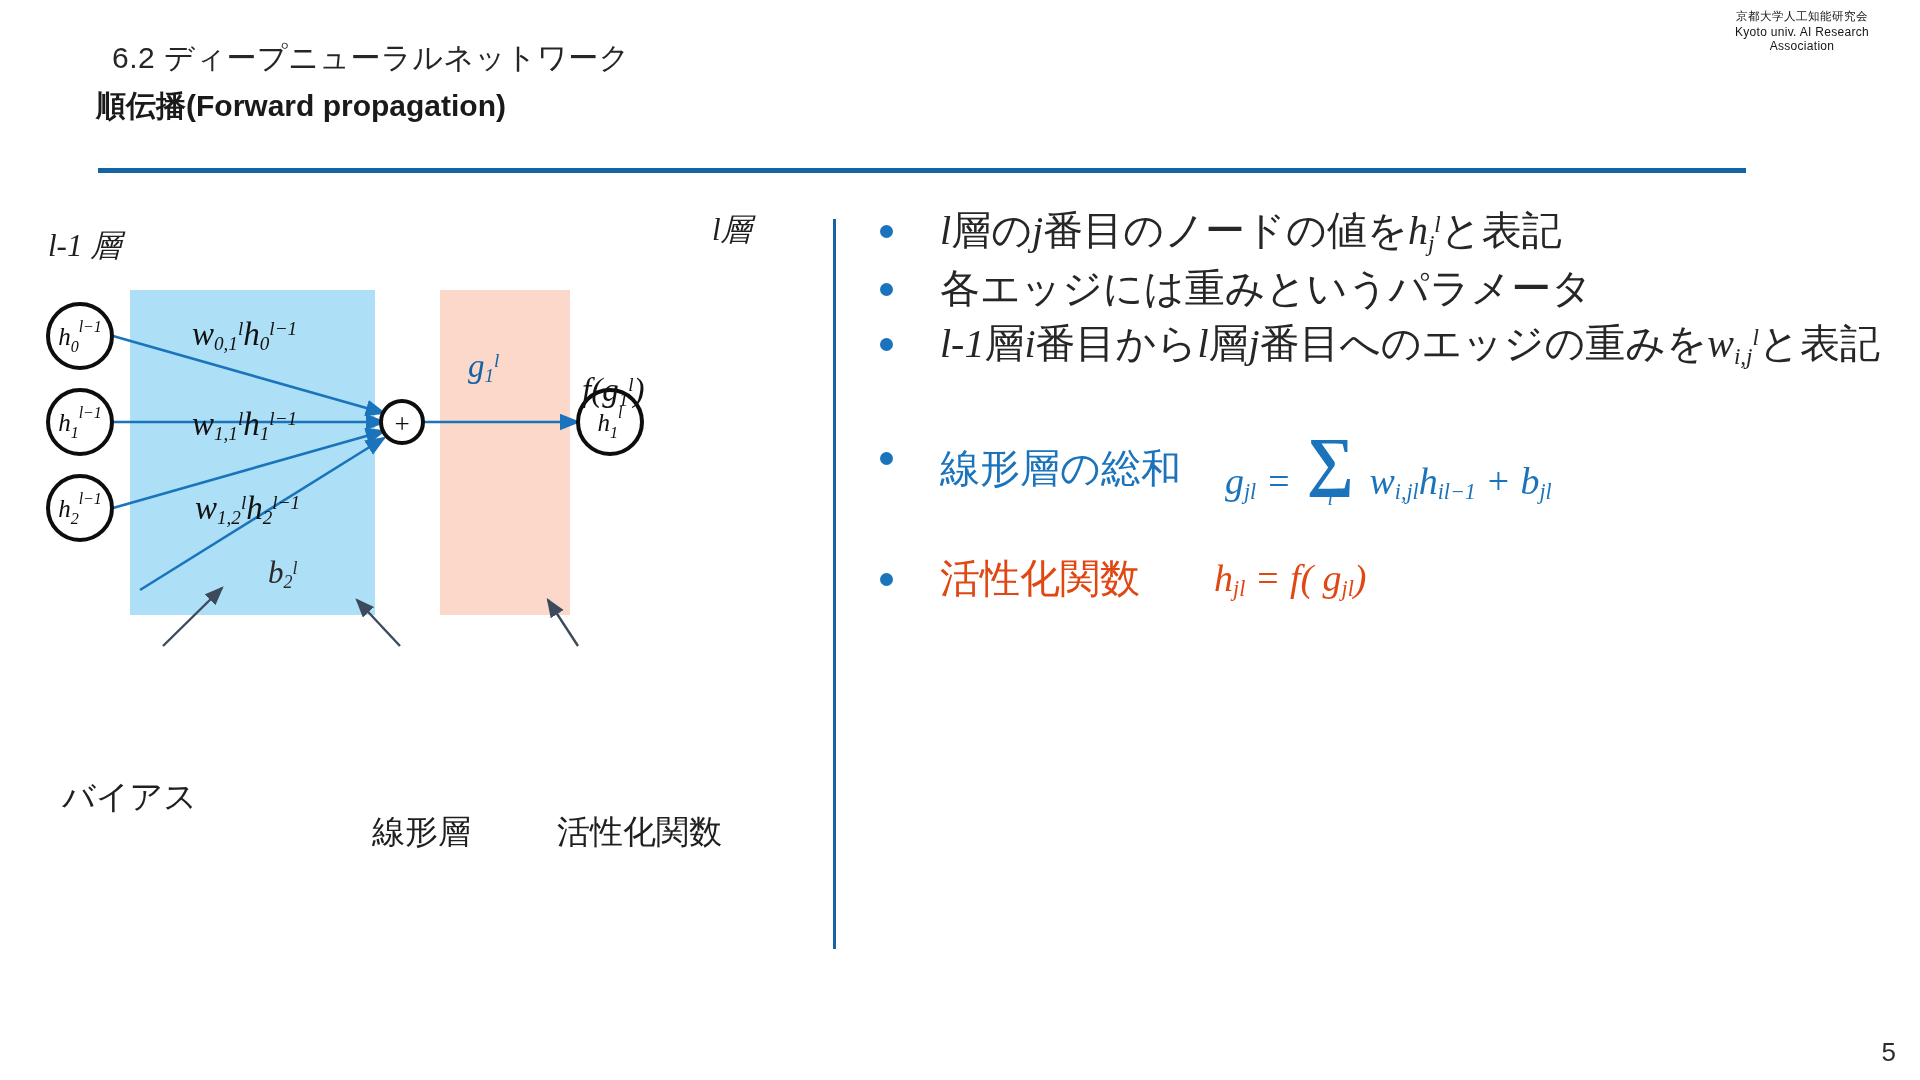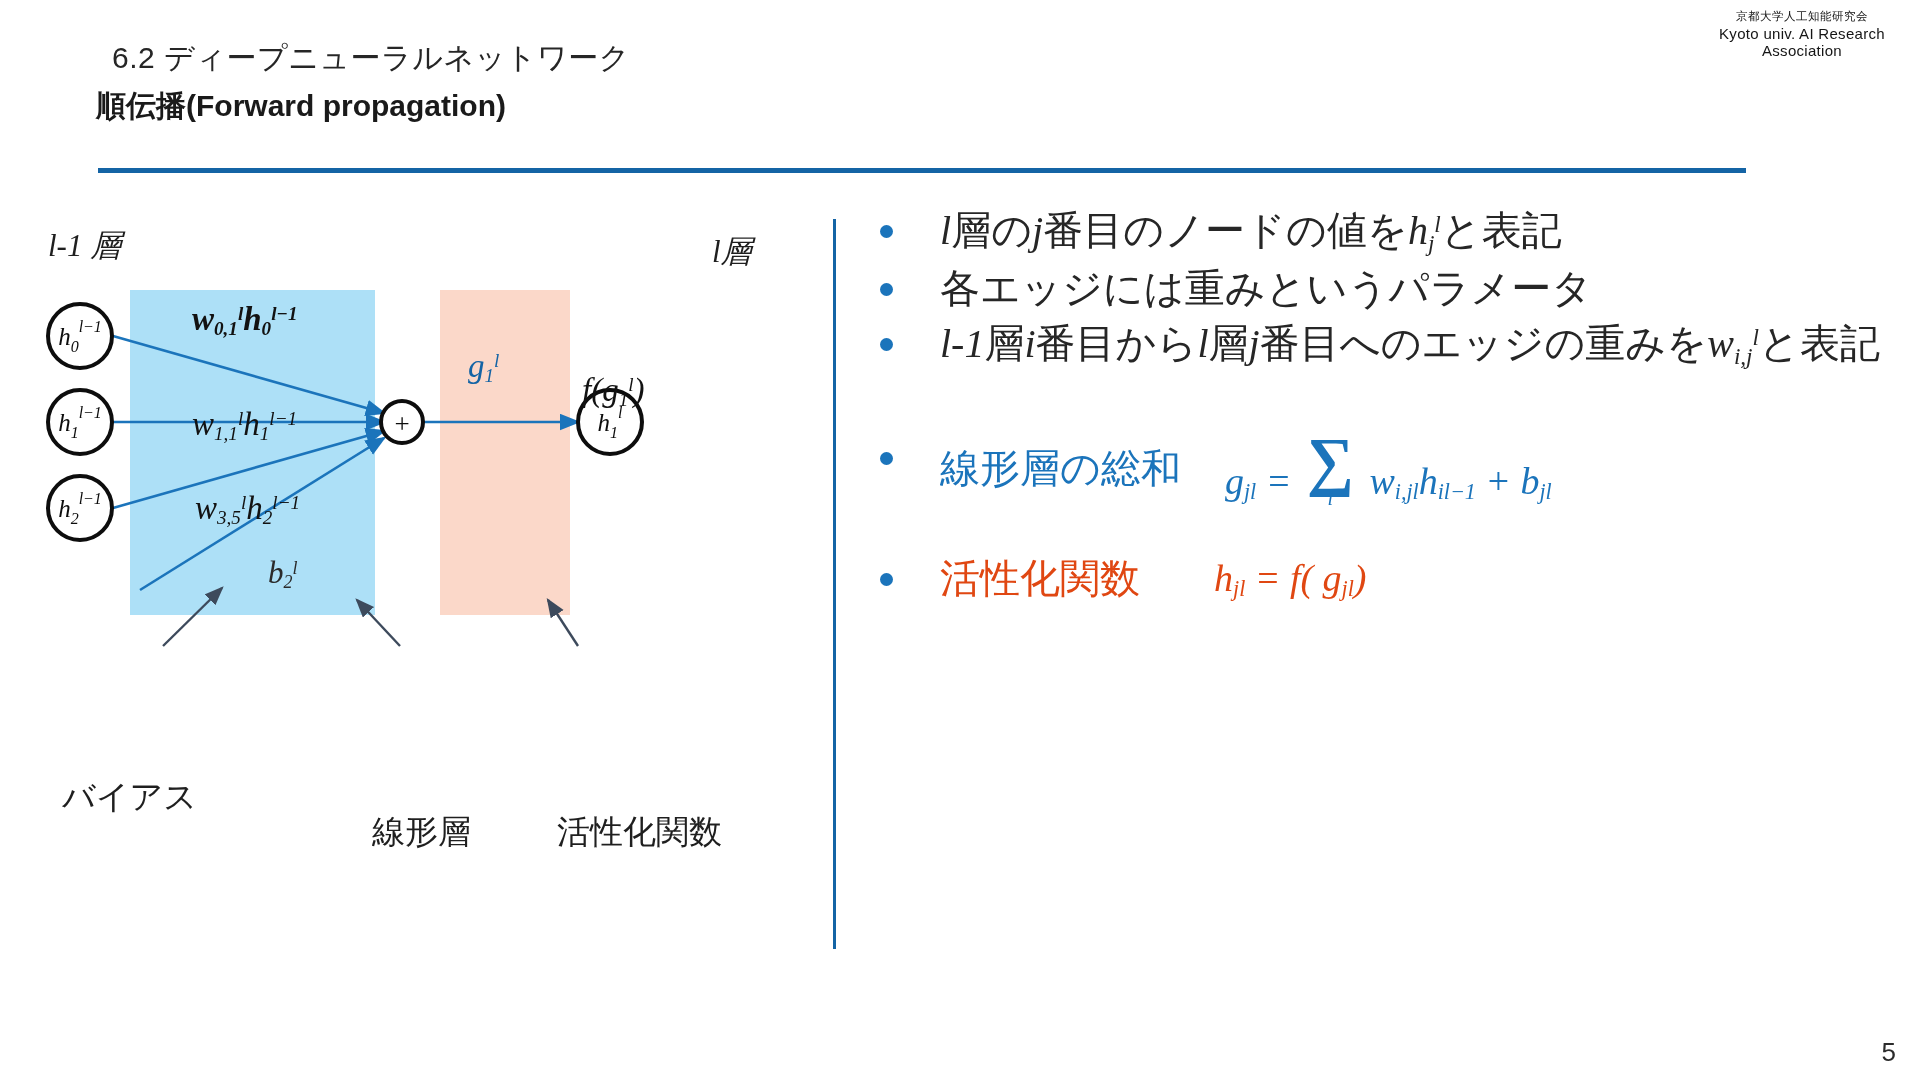--- a/index.html
+++ b/index.html
@@ -65,21 +65,21 @@
     line-height: 1.1;
   }
   #logo-main {
     font-size: 42px;
     font-weight: bold;
     line-height: 1.0;
     letter-spacing: -1px;
     margin-top: 1px;
   }
   #logo-sub {
-    font-size: 15px;
+    font-size: 12px;
     letter-spacing: 0.3px;
     margin-top: 2px;
   }
 
   
   #column-divider {
     position: absolute;
     left: 833px;
     top: 219px;
     width: 3px;
@@ -99,21 +99,21 @@
 
   .layer-label {
     position: absolute;
     font-family: "Liberation Serif", serif;
     font-style: italic;
     font-size: 31px;
     color: #1f1f1f;
     white-space: nowrap;
   }
   #label-prev-layer { left: 48px; top: 35px; }
-  #label-cur-layer  { left: 712px; top: 41px; text-align: right; }
+  #label-cur-layer  { left: 712px; top: 19px; text-align: right; }
 
   .caption {
     position: absolute;
     font-size: 33px;
     color: #1f1f1f;
     white-space: nowrap;
   }
   #cap-bias   { left: 62px;  top: 585px; }
   #cap-linear { left: 372px; top: 620px; }
   #cap-act    { left: 557px; top: 620px; }
@@ -126,21 +126,21 @@
     white-space: nowrap;
   }
   .math sub, .math sup {
     font-size: 0.58em;
     font-style: italic;
   }
   .math sub { vertical-align: -0.28em; }
   .math sup { vertical-align: 0.52em; }
 
   .edge-math { font-size: 33px; color: #121212; }
-  #m-w01 { left: 192px; top: 111px; font-weight: bold; }
+  #m-w01 { left: 192px; top: 126px; }
   #m-w11 { left: 192px; top: 216px; }
   #m-w21 { left: 195px; top: 300px; }
   #m-bias { left: 268px; top: 365px; font-size: 31px; }
 
   #m-g1 {
     left: 468px; top: 158px;
     font-size: 33px; color: #1464a5;
   }
   #m-fg1 {
     left: 582px; top: 182px;
@@ -330,21 +330,21 @@
   <div class="layer-label" id="label-prev-layer">l-1 層</div>
   <div class="layer-label" id="label-cur-layer">l層</div>
 
   <div class="math edge-math" id="m-w01">
     w<sub>0,1</sub><sup>l</sup>h<sub>0</sub><sup>l−1</sup>
   </div>
   <div class="math edge-math" id="m-w11">
     w<sub>1,1</sub><sup>l</sup>h<sub>1</sub><sup>l−1</sup>
   </div>
   <div class="math edge-math" id="m-w21">
-    w<sub>3,5</sub><sup>l</sup>h<sub>2</sub><sup>l−1</sup>
+    w<sub>1,2</sub><sup>l</sup>h<sub>2</sub><sup>l−1</sup>
   </div>
   <div class="math" id="m-bias">
     b<sub>2</sub><sup>l</sup>
   </div>
   <div class="math" id="m-g1">
     g<sub>1</sub><sup>l</sup>
   </div>
   <div class="math" id="m-fg1">
     f(g<sub>1</sub><sup>l</sup>)
   </div>

